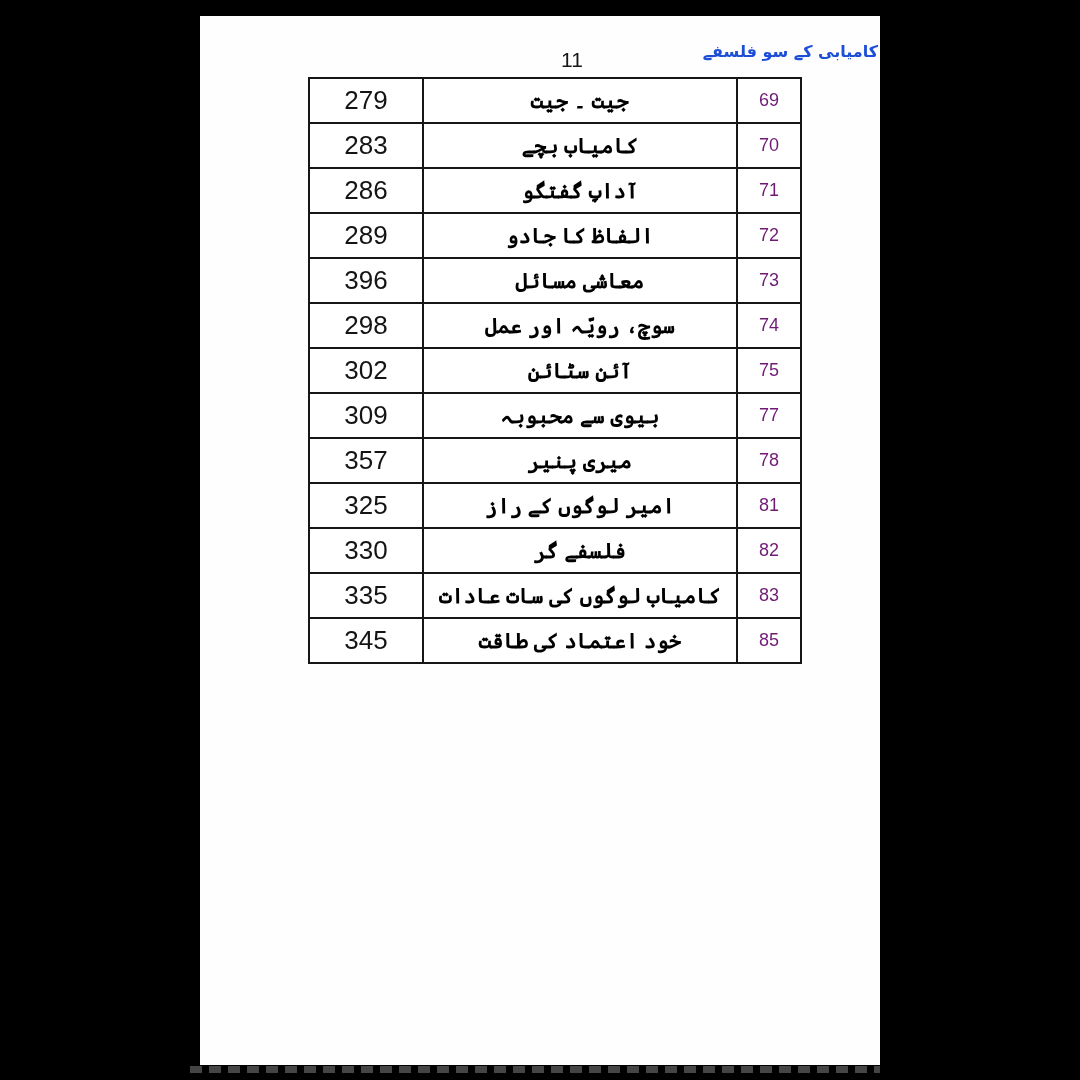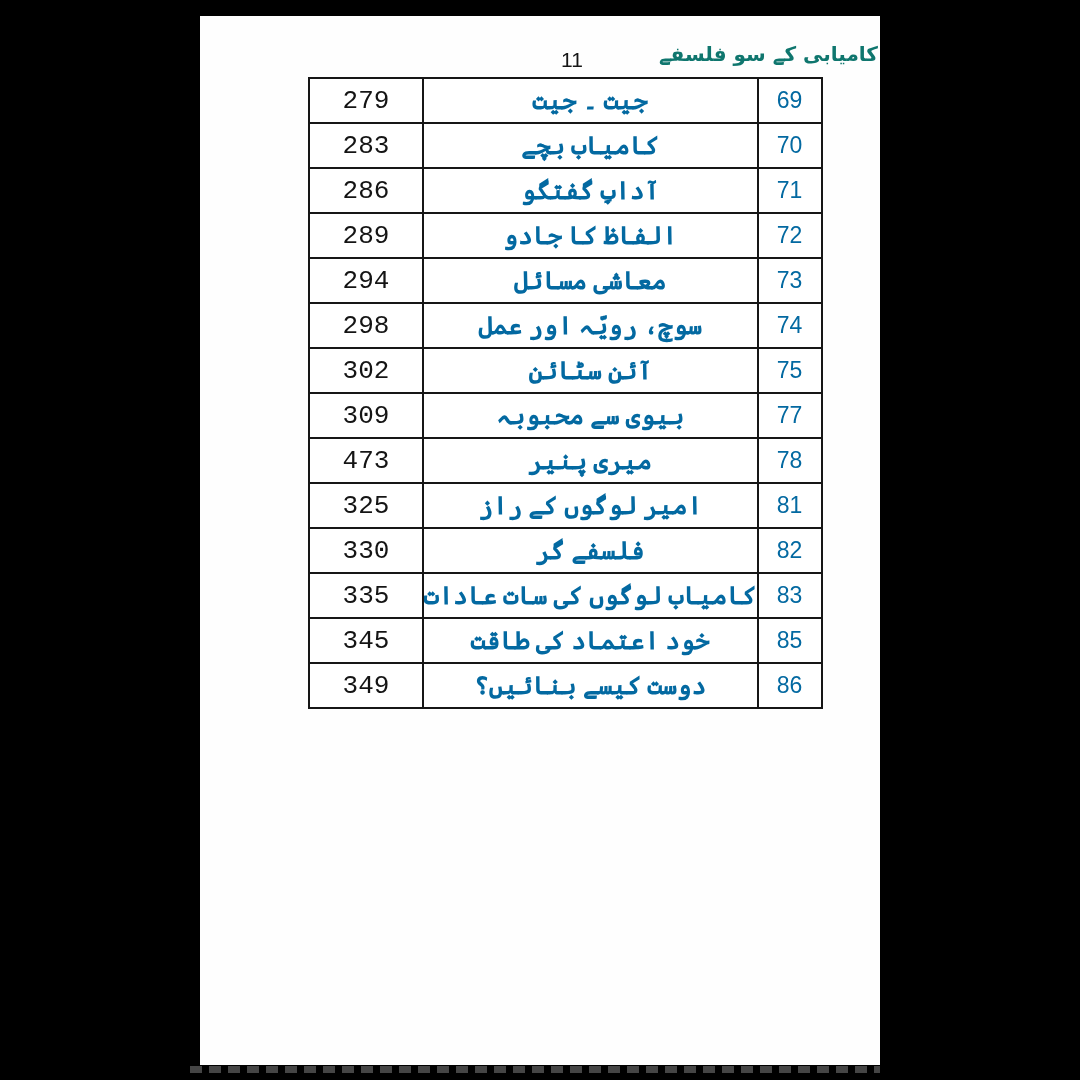--- a/index.html
+++ b/index.html
@@ -34,54 +34,54 @@
     font-family: "Liberation Sans", sans-serif;
     font-size: 21px;
     color: #161616;
   }
   .book-title {
     position: absolute;
     right: 2px;
     top: 26px;
     direction: rtl;
     font-family: "DejaVu Sans", sans-serif;
-    font-size: 20px;
+    font-size: 16px;
     font-weight: bold;
-    color: #0f766e;
+    color: #1d4ed8;
     white-space: nowrap;
     text-align: right;
   }
   
   table.toc {
     position: absolute;
     left: 108px;
     top: 61px;
     border-collapse: collapse;
     table-layout: fixed;
     background: #fff;
   }
   table.toc td {
     border: 2px solid #161616;
     height: 43px;
     padding: 0;
     text-align: center;
     vertical-align: middle;
     overflow: hidden;
   }
-  td.col-page   { width: 112px; font-family: Liberation Mono, monospace; font-size: 26px; color: #141414; }
+  td.col-page   { width: 112px; font-family: Liberation Sans, sans-serif; font-size: 26px; color: #141414; }
   td.col-title  {
     width: 312px;
     direction: rtl;
-    font-family: Liberation Serif, serif;
-    font-size: 25px;
+    font-family: Liberation Sans, sans-serif;
+    font-size: 21px;
     font-weight: bold;
-    color: #0369a1;
+    color: #000000;
     white-space: nowrap;
   }
-  td.col-chapter{ width: 62px;  font-family: "Liberation Sans", sans-serif; font-size: 23px; color: #0369a1; }
+  td.col-chapter{ width: 62px;  font-family: "Liberation Sans", sans-serif; font-size: 18px; color: #701a75; }
   
   .bottom-edge {
     position: absolute;
     left: 190px;
     top: 1066px;
     width: 690px;
     height: 7px;
     background: repeating-linear-gradient(90deg, #454545 0 12px, #000 12px 19px);
   }
 </style>
@@ -110,41 +110,41 @@
     <td class="col-page">286</td>
     <td class="col-title">آدابِ گفتگو</td>
     <td class="col-chapter">71</td>
   </tr>
           <tr>
     <td class="col-page">289</td>
     <td class="col-title">الفاظ کا جادو</td>
     <td class="col-chapter">72</td>
   </tr>
           <tr>
-    <td class="col-page">294</td>
+    <td class="col-page">396</td>
     <td class="col-title">معاشی مسائل</td>
     <td class="col-chapter">73</td>
   </tr>
           <tr>
     <td class="col-page">298</td>
     <td class="col-title">سوچ، رویّہ اور عمل</td>
     <td class="col-chapter">74</td>
   </tr>
           <tr>
     <td class="col-page">302</td>
     <td class="col-title">آئن سٹائن</td>
     <td class="col-chapter">75</td>
   </tr>
           <tr>
     <td class="col-page">309</td>
     <td class="col-title">بیوی سے محبوبہ</td>
     <td class="col-chapter">77</td>
   </tr>
           <tr>
-    <td class="col-page">473</td>
+    <td class="col-page">357</td>
     <td class="col-title">میری پنیر</td>
     <td class="col-chapter">78</td>
   </tr>
           <tr>
     <td class="col-page">325</td>
     <td class="col-title">امیر لوگوں کے راز</td>
     <td class="col-chapter">81</td>
   </tr>
           <tr>
     <td class="col-page">330</td>
@@ -154,22 +154,17 @@
           <tr>
     <td class="col-page">335</td>
     <td class="col-title">کامیاب لوگوں کی سات عادات</td>
     <td class="col-chapter">83</td>
   </tr>
           <tr>
     <td class="col-page">345</td>
     <td class="col-title">خود اعتماد کی طاقت</td>
     <td class="col-chapter">85</td>
   </tr>
-          <tr>
-    <td class="col-page">349</td>
-    <td class="col-title">دوست کیسے بنائیں؟</td>
-    <td class="col-chapter">86</td>
-  </tr>
         </tbody>
     </table>
   </div>
   <div class="bottom-edge"></div>
 </div>
 
 </body></html>

